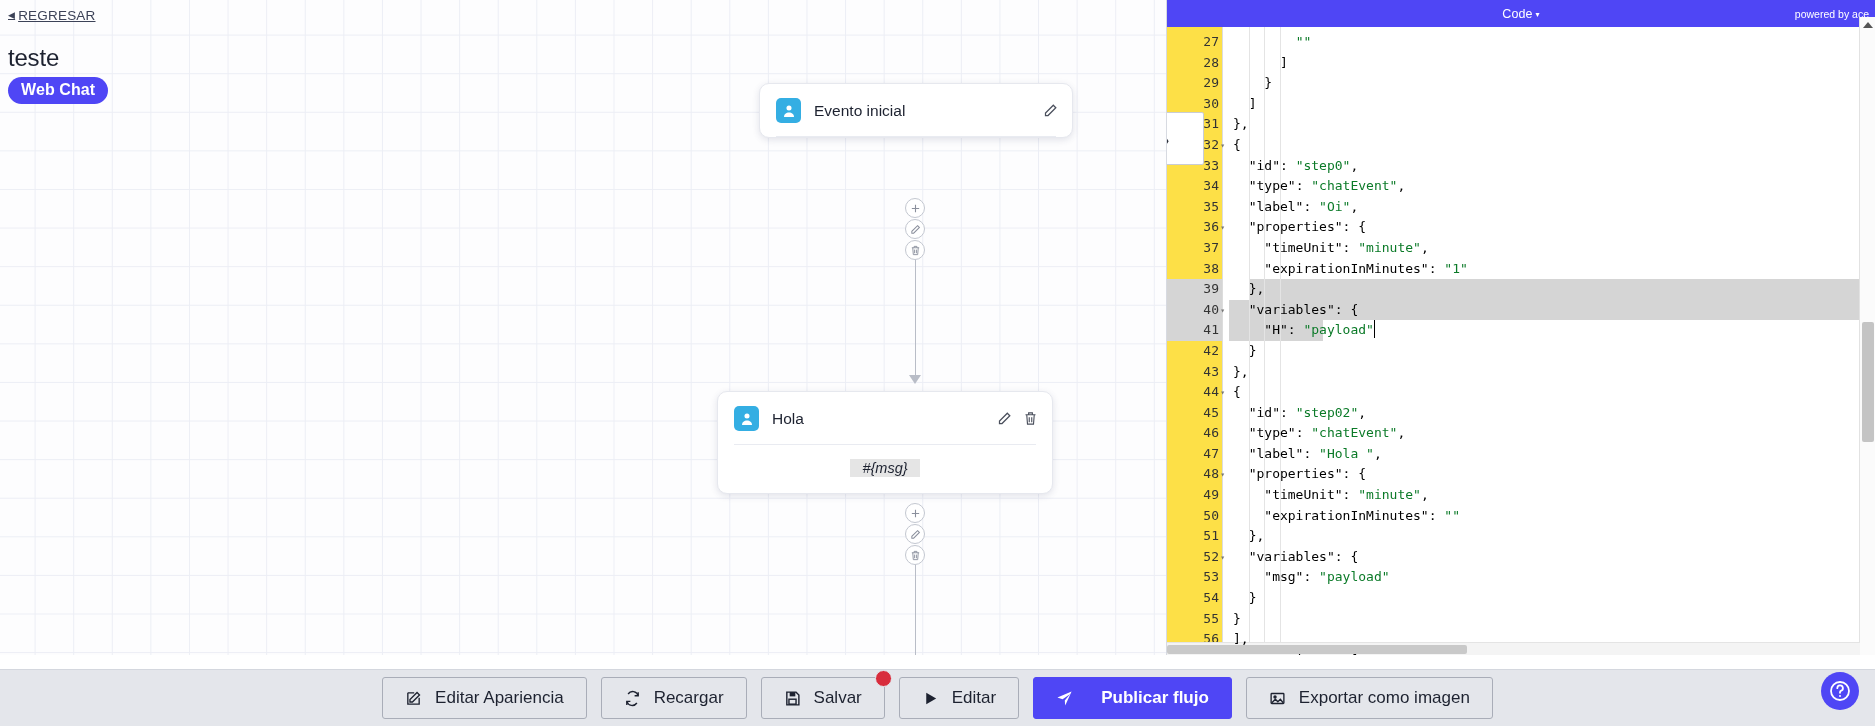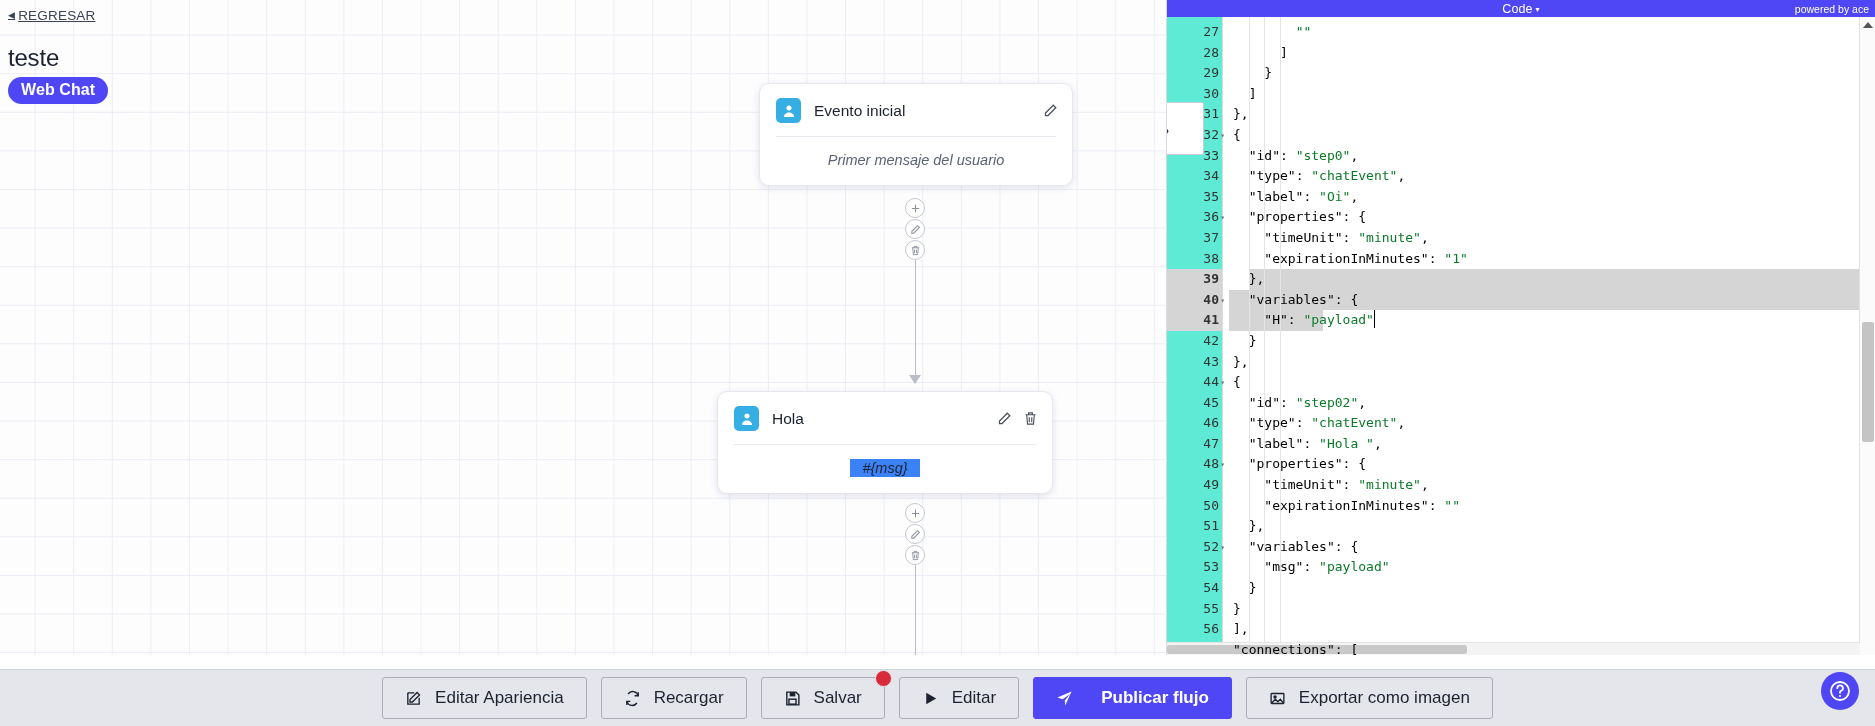--- a/index.html
+++ b/index.html
@@ -66,21 +66,21 @@
   }
   .node-acts { display: flex; align-items: center; gap: 11px; flex: 0 0 auto; }
   .node-acts svg { width: 15px; height: 15px; cursor: pointer; display: block; }
   .node-divider { height: 1px; background: #e9ebf1; margin: 0 16px; }
   .node-body {
     padding: 15px 16px 17px; text-align: center;
     font-size: 14.5px; font-style: italic; color: #5b6274;
   }
   .node-body .ph { color: #5b6274; }
   .node-body .token {
-    background: #3b82f6; color: #1d2230; padding: 1px 12px; font-style: italic;
+    background: #e5e5e5; color: #1d2230; padding: 1px 12px; font-style: italic;
   }
 
   
   .edge {
     position: absolute; width: 1px; background: #b9bdc7; z-index: 1;
   }
   .edge-arrow {
     position: absolute; width: 0; height: 0; z-index: 1;
     border-left: 6px solid transparent; border-right: 6px solid transparent;
     border-top: 9px solid #b9bdc7;
@@ -98,44 +98,44 @@
   .etool svg { width: 11px; height: 11px; display: block; }
 
   
   #code-panel {
     position: absolute; right: 0; top: 0;
     width: 709px; height: 655px;
     background: #fff; border-left: 1px solid #d7dae1;
     overflow: hidden;
   }
   #code-bar {
-    position: relative; height: 17px; background: #4f46f5;
+    position: relative; height: 27px; background: #4f46f5;
     display: flex; align-items: center;
   }
   #code-bar-title {
     position: absolute; left: 0; right: 0; text-align: center;
     color: #fff; font-size: 12.5px; letter-spacing: .1px;
   }
   #code-bar-title .caret { font-size: 8px; position: relative; top: -1px; margin-left: 3px; }
   #code-bar-credit {
     position: absolute; right: 6px; color: #fff; font-size: 10.5px;
     cursor: pointer;
   }
   #code-area {
     position: relative; height: 638px; display: flex;
     font-family: "DejaVu Sans Mono", monospace; font-size: 13px; line-height: 20.6px;
     background: #fff;
   }
   #gutter {
-    width: 56px; flex: 0 0 56px; background: #5eead4;
+    width: 56px; flex: 0 0 56px; background: #fde047;
     border-right: 1px solid #dcdcdc; text-align: right;
     color: #333; padding-top: 5px; user-select: none;
   }
   #gutter .gl { padding-right: 3px; position: relative; height: 20.6px; }
-  #gutter .gl.sel { background: #d5d5d5; font-weight: bold; }
+  #gutter .gl.sel { background: #d5d5d5; }
   #gutter .gl .fold {
     position: absolute; right: -3px; top: 1px; font-size: 8px; color: #777;
   }
   #code-lines {
     position: relative; flex: 1 1 auto; padding-top: 5px;
     white-space: pre; overflow: hidden; color: #000;
     padding-left: 10px;
   }
   #code-lines .cl { height: 20.6px; position: relative; }
   .s { color: #0b7a28; }
@@ -242,23 +242,20 @@
             </svg>
         </span>
         <span class="node-title">Evento inicial</span>
         <span class="node-acts">
           <svg viewBox="0 0 24 24" fill="none" stroke="#4a4f5c" stroke-width="2">
               <path d="M16.5 3.5l4 4L8 20H4v-4z"></path>
             </svg>
         </span>
       </div>
       <div class="node-divider"></div>
-      <div class="node-body">
-        <span class="ph">Primer mensaje del usuario</span>
-      </div>
     </div>
 
     <div class="edge-tools" style="left:905px; top:198px;">
       <span class="etool">
         <svg viewBox="0 0 24 24" stroke="#8a8f9c" stroke-width="2.4" fill="none">
             <path d="M12 4v16M4 12h16"></path>
           </svg>
       </span>
       <span class="etool">
         <svg viewBox="0 0 24 24" stroke="#8a8f9c" stroke-width="2.2" fill="none">

